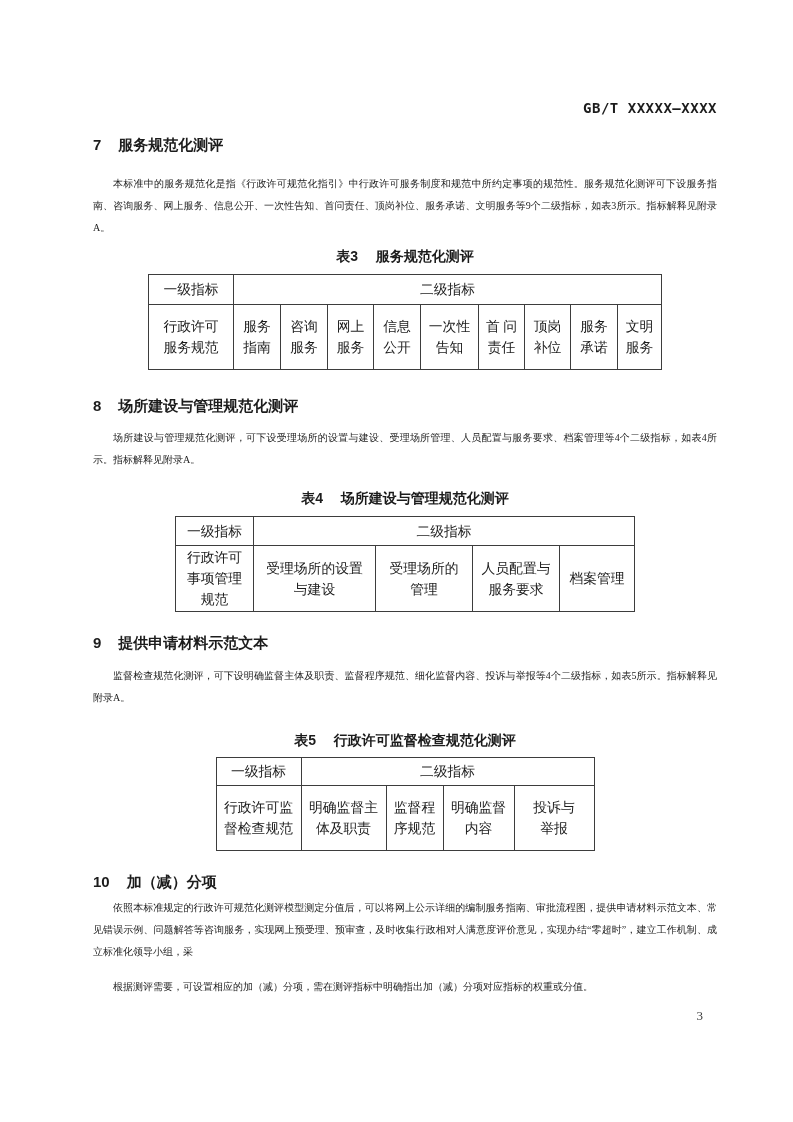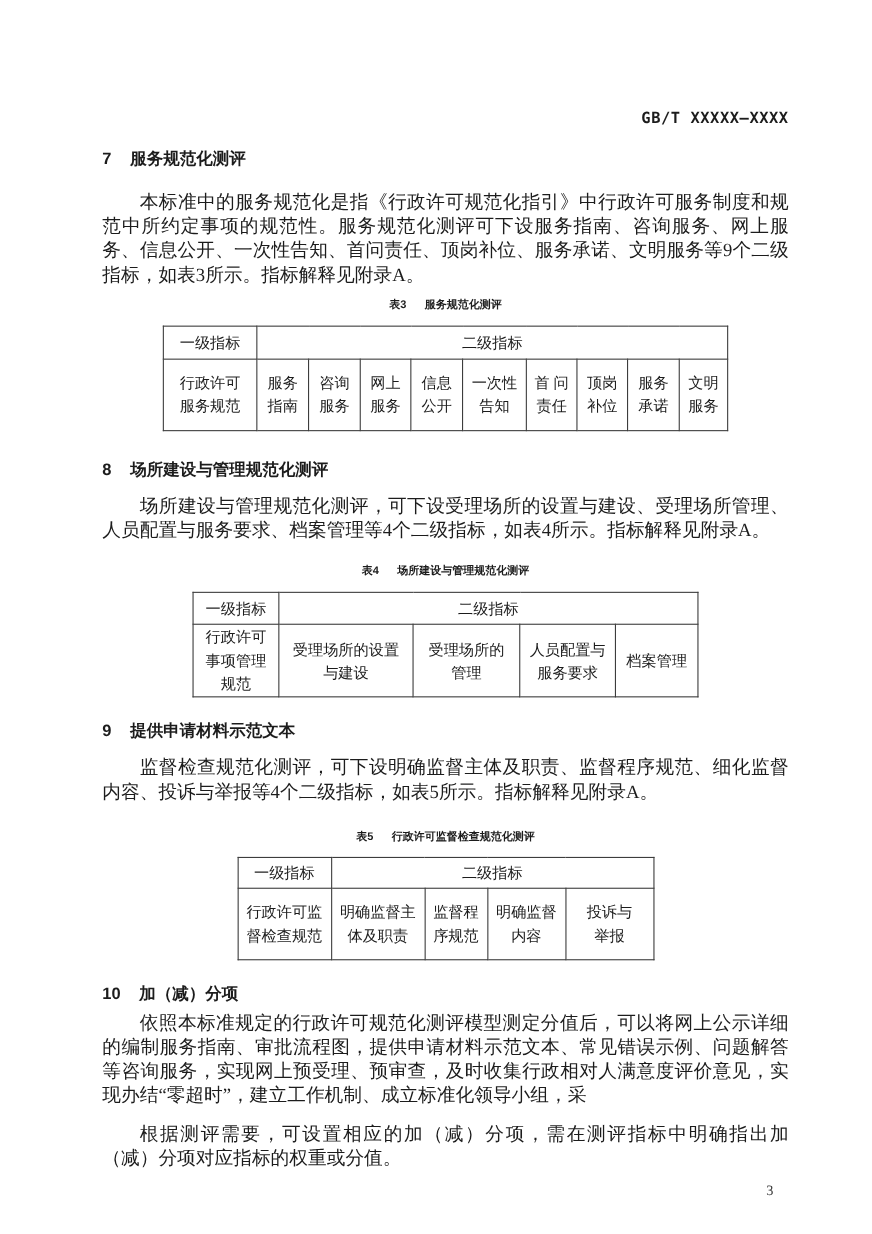--- a/index.html
+++ b/index.html
@@ -28,29 +28,29 @@
   }
   .sec-heading {
     font-family:"Liberation Sans", sans-serif;
     font-weight:bold;
     font-size:15px;
     line-height:19px;
     display:flex;
   }
   .sec-heading .sec-num { margin-right:17px; }
   .para {
-    font-size:17px;
+    font-size:10px;
     line-height:22px;
     text-align:justify;
     text-indent:2em;
   }
   .tbl-caption {
     font-family:"Liberation Sans", sans-serif;
     font-weight:bold;
-    font-size:10px;
+    font-size:14px;
     line-height:18px;
     text-align:center;
   }
   .tbl-caption .cap-label { margin-right:14px; }
   table.std {
     border-collapse:collapse;
     table-layout:fixed;
     margin-left:auto; margin-right:auto;
   }
   table.std td {

